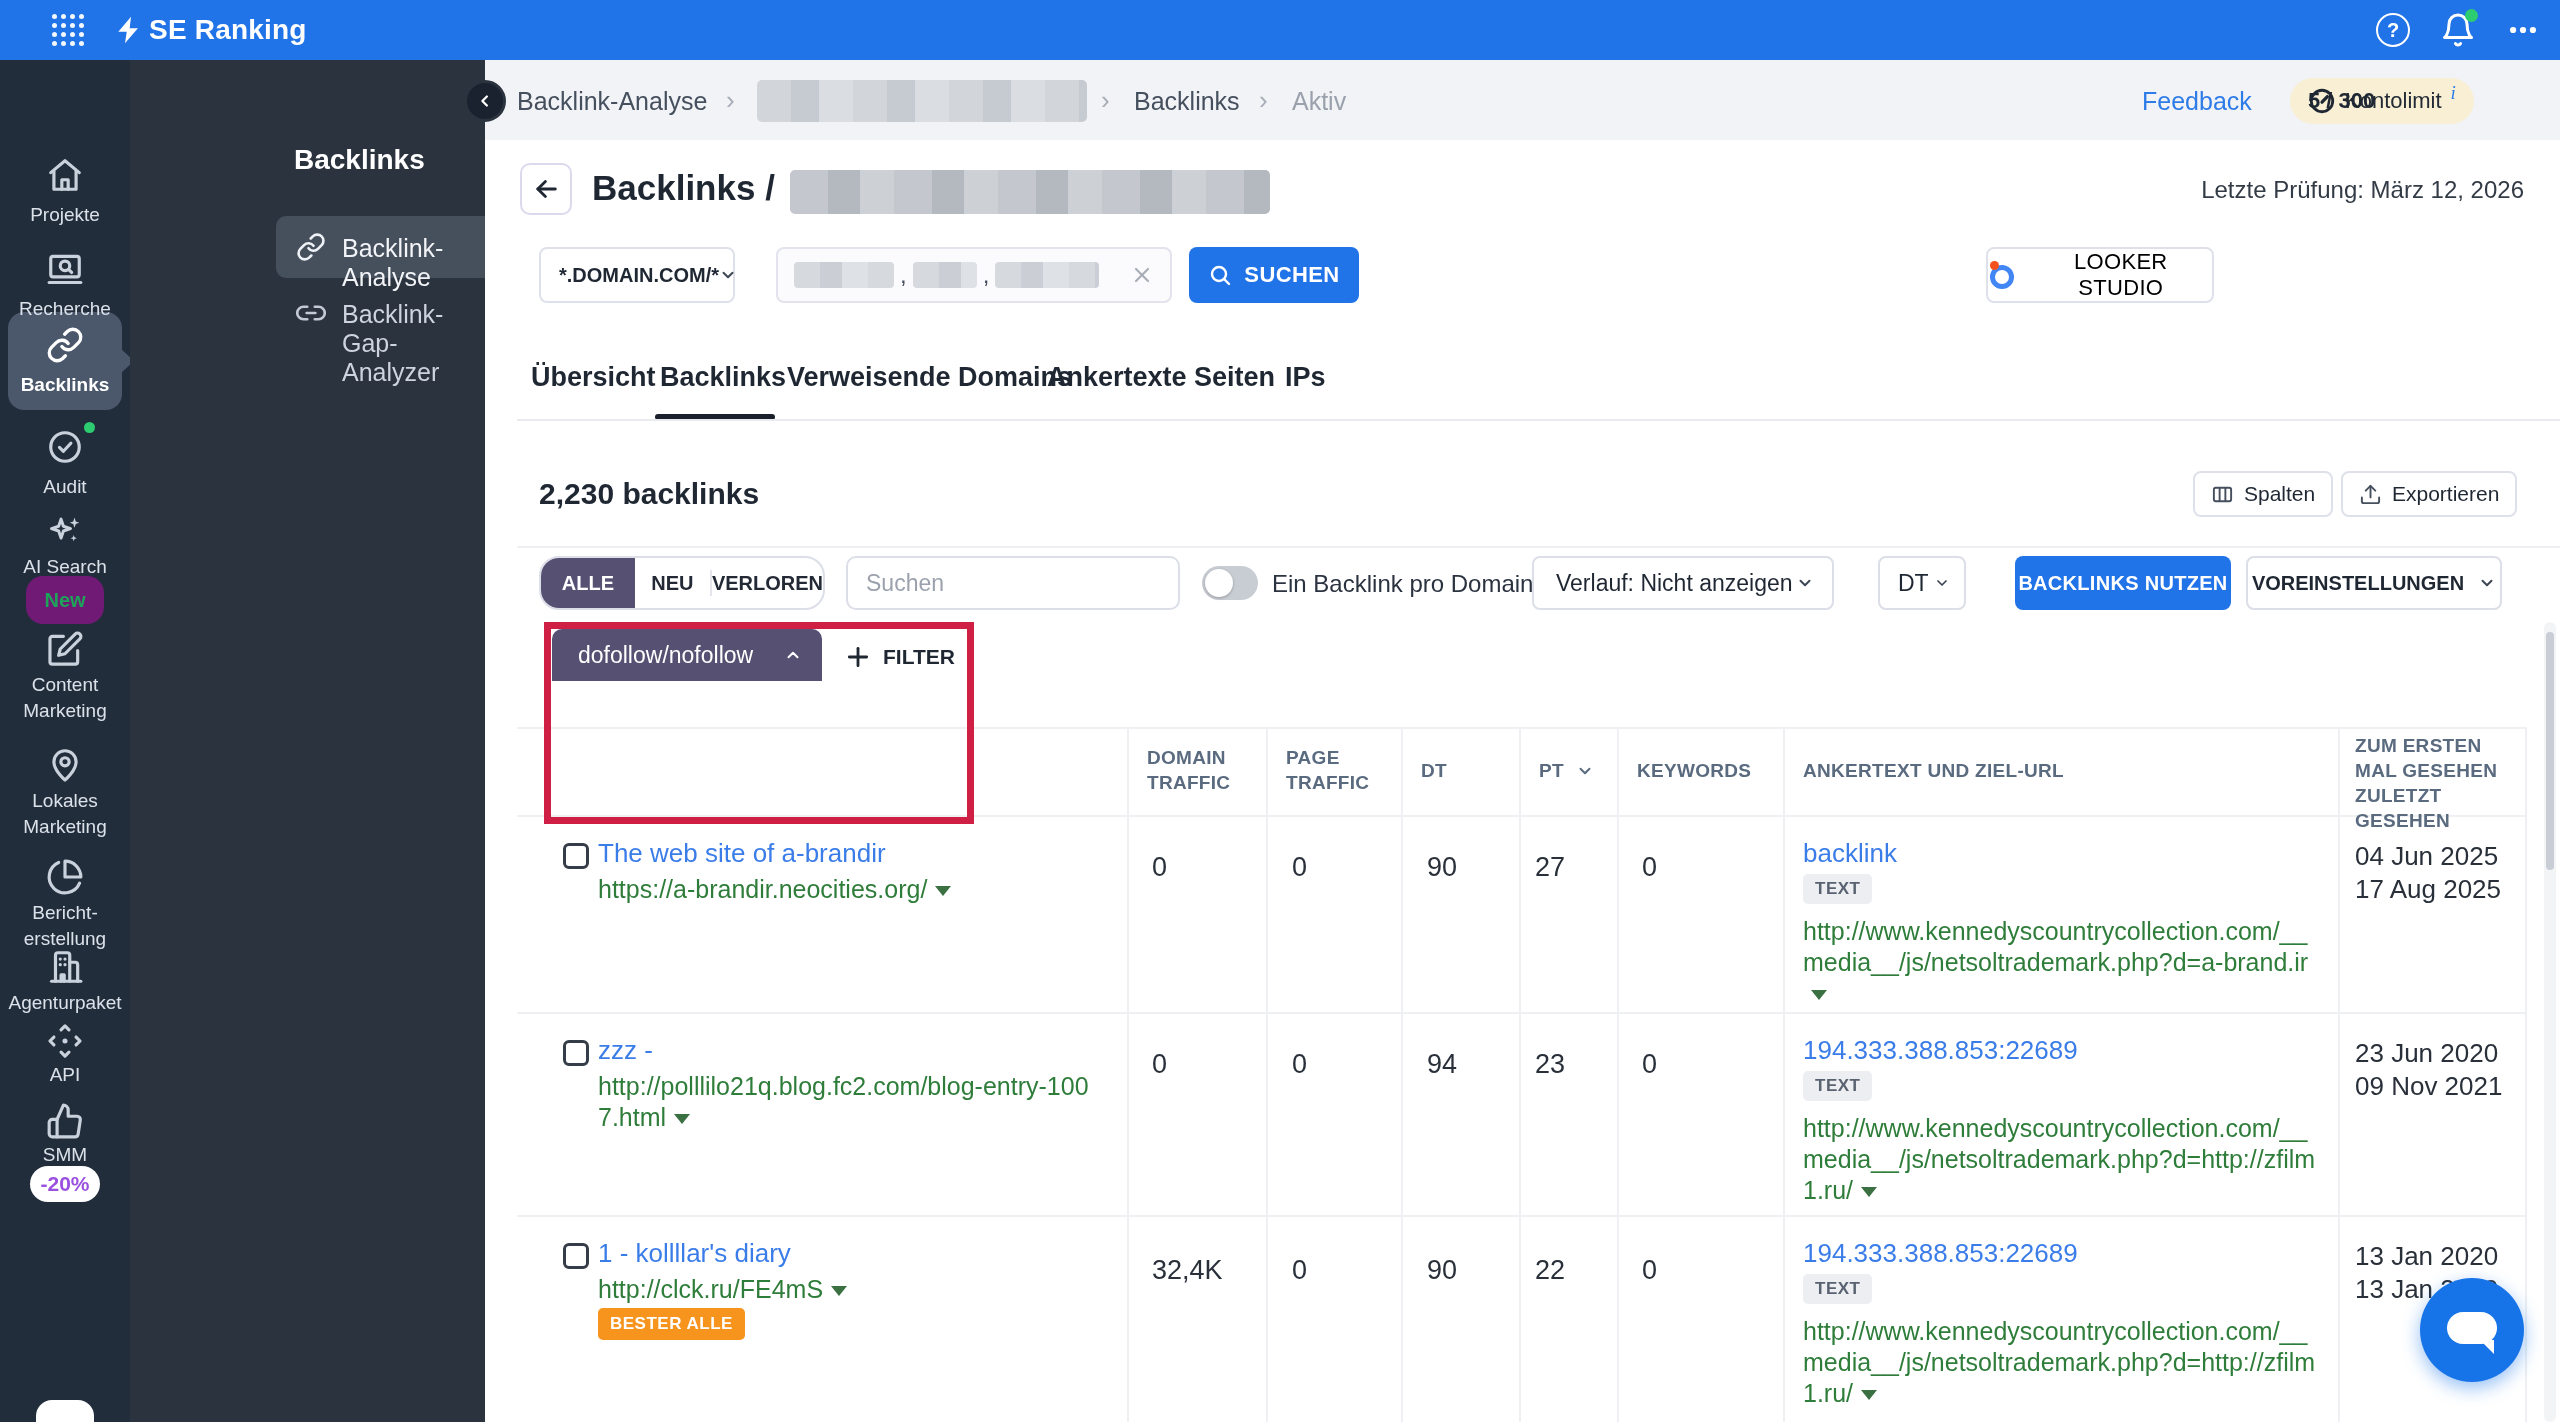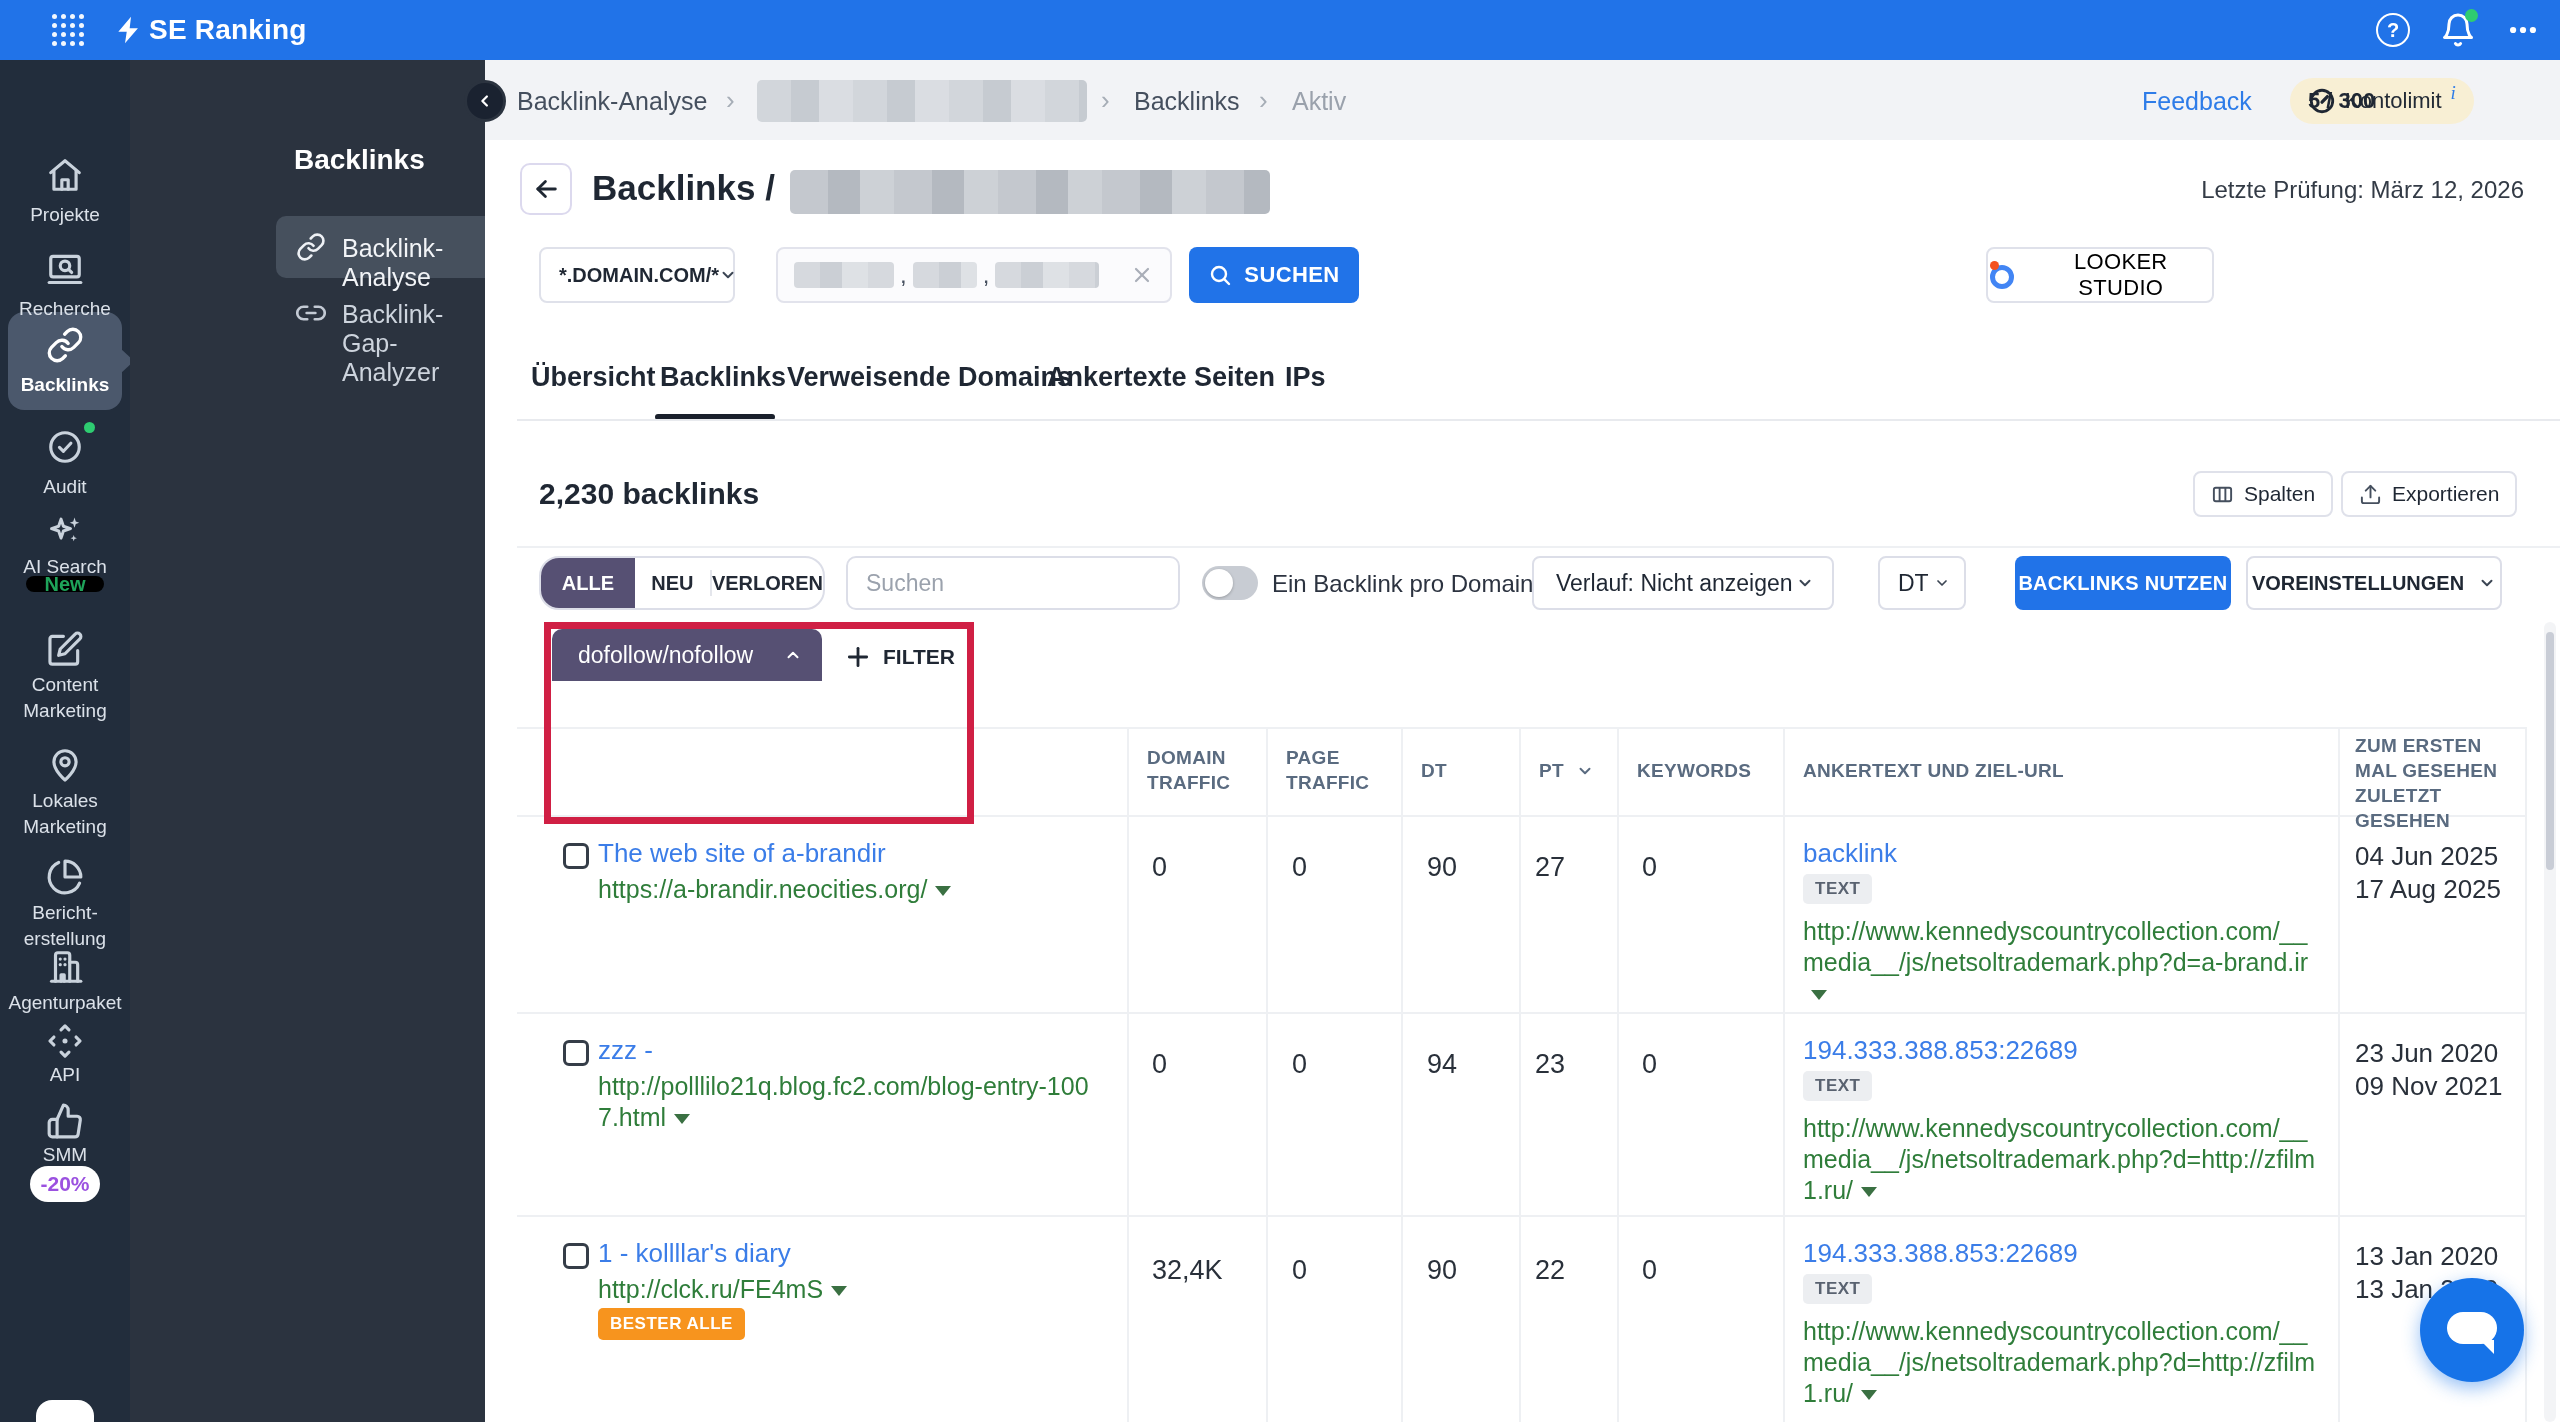--- a/index.html
+++ b/index.html
@@ -24,21 +24,21 @@
   .help-circ{width:34px;height:34px;border:2.5px solid #fff;border-radius:50%;display:flex;align-items:center;justify-content:center;font-size:20px;font-weight:700;cursor:pointer}
   .bell-wrap{position:relative;cursor:pointer}
   .bell-dot{position:absolute;right:-2px;top:-3px;width:13px;height:13px;border-radius:50%;background:#2ecc71}
 
   
   .iconbar{left:0;top:60px;width:130px;height:1362px;background:var(--navy)}
   .nav-ic{position:absolute;left:46px;width:38px;height:38px;color:#c9d2dc}
   .nav-lb{position:absolute;left:0;width:130px;text-align:center;font-size:19px;line-height:26px;color:#dbe1e9}
   .activepill{position:absolute;left:8px;top:252px;width:114px;height:98px;background:var(--pill);border-radius:16px}
   .pill-tail{position:absolute;left:120px;top:288px;width:0;height:0;border-top:13px solid transparent;border-bottom:13px solid transparent;border-left:14px solid var(--pill)}
-  .badge-new{position:absolute;left:26px;top:516px;width:78px;height:16px;background:#000000;color:#1ea35a;border-radius:17px;font-size:20px;font-weight:700;display:flex;align-items:center;justify-content:center}
+  .badge-new{position:absolute;left:26px;top:516px;width:78px;height:48px;background:#701a75;color:#1ea35a;border-radius:17px;font-size:20px;font-weight:700;display:flex;align-items:center;justify-content:center}
   .badge-smm{position:absolute;left:30px;top:1106px;width:70px;height:36px;background:#fff;color:#9b51e0;border-radius:18px;font-size:21px;font-weight:700;display:flex;align-items:center;justify-content:center}
   .widget-sliver{position:absolute;left:36px;top:1340px;width:58px;height:90px;background:#fff;border-radius:16px}
   .audit-dot{position:absolute;left:84px;top:362px;width:11px;height:11px;border-radius:50%;background:#2ecc71}
 
   
   .subbar{left:130px;top:60px;width:355px;height:1362px;background:var(--navy2)}
   .sub-title{position:absolute;left:164px;top:84px;color:#fff;font-size:28px;font-weight:700}
   .collapse{position:absolute;left:464px;top:80px;width:42px;height:42px;border-radius:50%;background:#1a2230;border:3px solid var(--navy2);display:flex;align-items:center;justify-content:center;color:#fff;cursor:pointer;z-index:5}
   .sub-item-active{position:absolute;left:146px;top:156px;width:324px;height:62px;background:var(--pill2);border-radius:10px;cursor:pointer}
   .sub-ic{position:absolute;width:30px;height:30px}

